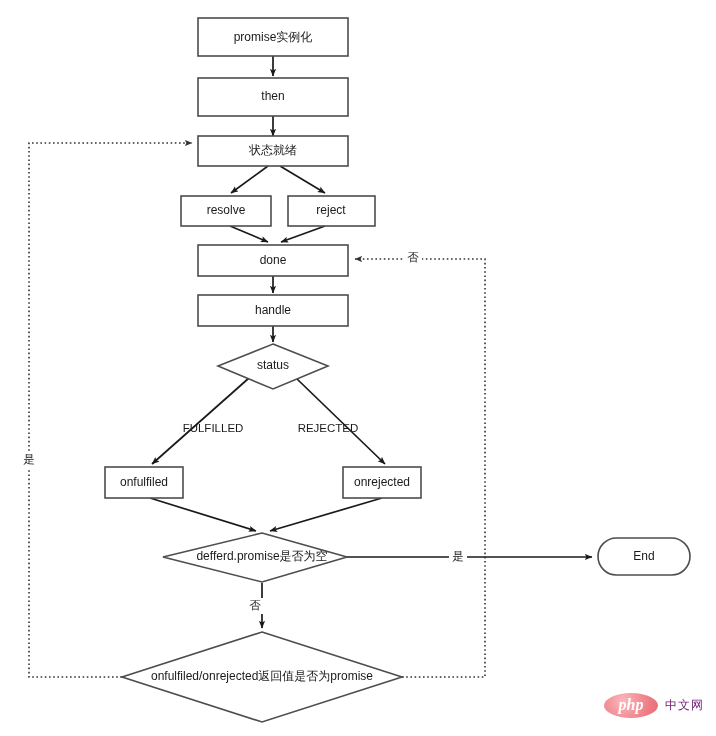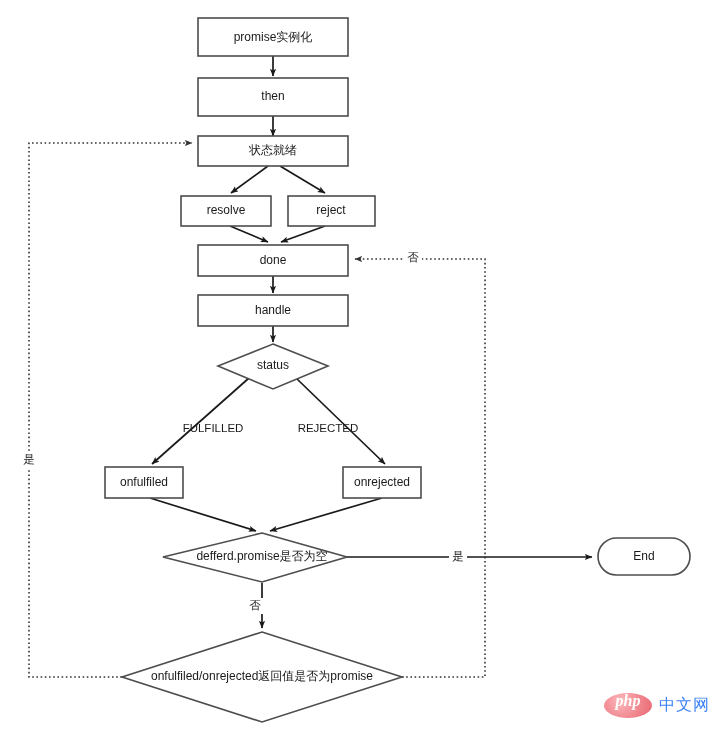--- a/index.html
+++ b/index.html
@@ -61,35 +61,36 @@
     display: flex;
     align-items: center;
     gap: 7px;
   }
   .logo-ellipse {
     width: 54px;
     height: 25px;
     border-radius: 50%;
     background: radial-gradient(circle at 35% 32%, #fbb9bd 0%, #f4949b 38%, #ee7a83 70%, #e86a74 100%);
     display: flex;
+    align-items: center;
     justify-content: center;
   }
   .logo-php {
     font-family: "Liberation Serif", "DejaVu Serif", serif;
     font-style: italic;
     font-weight: bold;
     font-size: 16px;
     color: #ffffff;
     letter-spacing: 0px;
     line-height: 1;
   }
   .logo-cn {
     font-family: "DejaVu Sans", "Liberation Sans", sans-serif;
-    font-size: 16px;
-    color: #3b82f6;
+    font-size: 12px;
+    color: #701a75;
     letter-spacing: 1px;
     white-space: nowrap;
   }
 </style>
 </head>
 <body>
 
 <svg id="diagram" viewBox="0 0 716 736">
   <defs>
     <marker id="arrow-solid" markerWidth="9" markerHeight="9" refX="7.2" refY="3.1" orient="auto" markerUnits="userSpaceOnUse">

